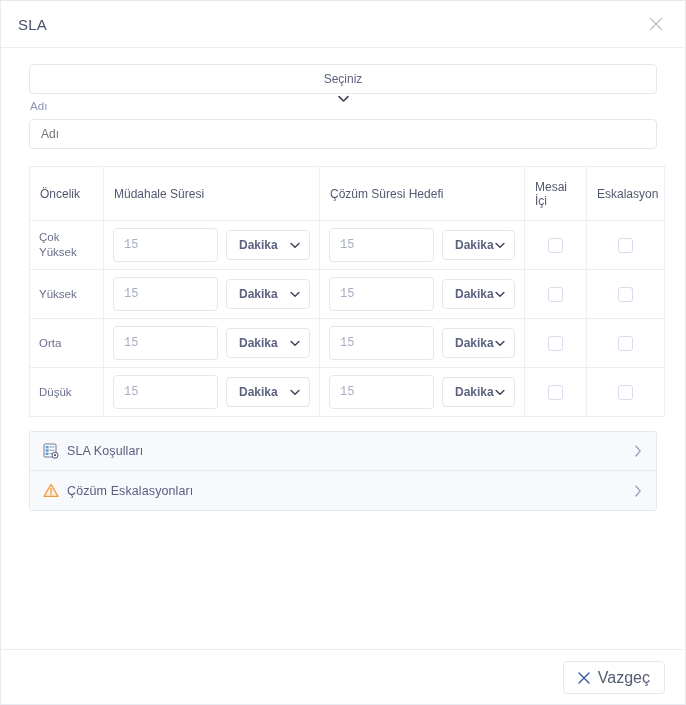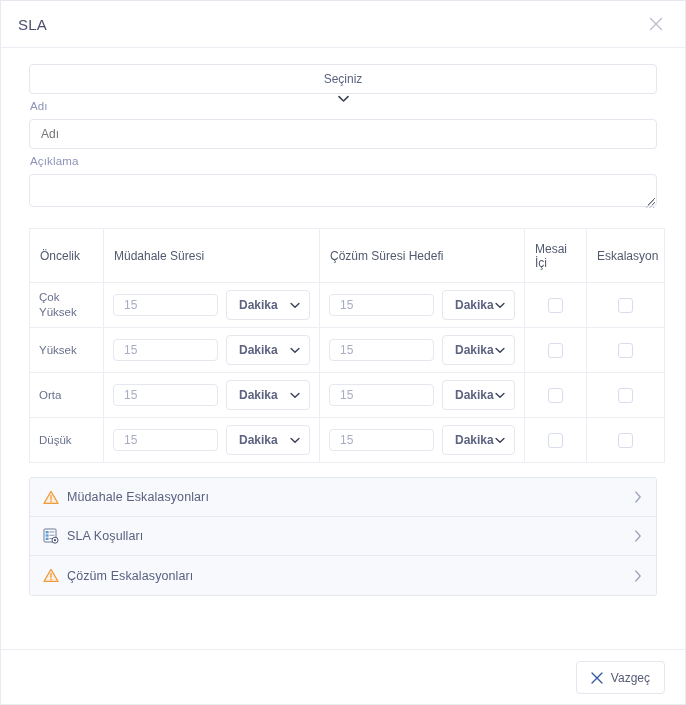--- a/index.html
+++ b/index.html
@@ -130,28 +130,29 @@
   }
   td.prio {
     font-size: 11.5px;
     color: #686f8b;
     padding-left: 10px;
     line-height: 15px;
   }
   .dur-cell { display: flex; gap: 8px; align-items: center; }
   .dur-num {
     width: 105px;
-    height: 22px;
+    height: 30px;
     border: 1px solid #e4e7ee;
     border-radius: 4px;
     font-size: 12px;
     color: #a8adc4;
-    padding: 0 10px;
+    padding: 16px 10px;
     line-height: 28px;
     background:#fff;
+    font-family:Liberation Mono, monospace;
   }
   .dur-sel {
     width: 95px;
     height: 30px;
     border: 1px solid #e4e7ee;
     border-radius: 4px;
     font-size: 12px;
     color: #5c6280;
     padding: 0 8px 0 12px;
     display: flex; align-items: center;
@@ -205,21 +206,21 @@
   }
   .btn {
     height: 33px;
     min-width: 74px;
     border: 1px solid #e4e7ee;
     border-radius: 4px;
     background: #fff;
     display: flex; align-items: center; justify-content: center;
     gap: 7px;
     padding: 0 14px;
-    font-size: 12px;
+    font-size: 16px;
     color: #555b74;
     cursor: pointer;
   }
   .btn .bico { width: 13px; height: 13px; display:flex; align-items:center; justify-content:center; }
   .bottom-edge {
     position:absolute; left:0; right:0; bottom:0; height:1px; background:#e9ebf1;
   }
 </style>
 </head>
 <body>
@@ -246,29 +247,20 @@
           </svg>
         </span>
       </div>
     </div>
 
     <div class="field">
       <label class="field-label">Adı</label>
       <input class="text-input" type="text" placeholder="Adı" style="">
     </div>
 
-    <div class="field">
-      <label class="field-label">Açıklama</label>
-      <div class="ta-wrap">
-        <textarea class="textarea-input" placeholder="" style=""></textarea>
-        <svg class="ta-handle" viewBox="0 0 10 10" aria-hidden="true">
-          <path d="M9 1 L1 9 M9 4.5 L4.5 9 M9 8 L8 9" stroke="#9aa0b4" stroke-width="0.8"></path>
-        </svg>
-      </div>
-    </div>
 
     <div class="sla-table-wrap">
       <table class="sla-table">
         <thead>
           <tr>
             <th class="col-oncelik">Öncelik</th>
             <th class="col-mudahale">Müdahale Süresi</th>
             <th class="col-cozum">Çözüm Süresi Hedefi</th>
             <th class="col-mesai">Mesai İçi</th>
             <th class="col-esk">Eskalasyon</th>
@@ -397,35 +389,20 @@
                 </div>
               </td>
               <td class="ck"><span class="cbox"></span></td>
               <td class="ck"><span class="cbox"></span></td>
             </tr>
           </tbody>
       </table>
     </div>
 
     <div class="acc-wrap" id="acc-wrap">
-        <div class="acc-row">
-          <span class="acc-ico">
-            <svg width="16" height="15" viewBox="0 0 16 15" aria-hidden="true">
-              <path d="M8 1.4 L15 13.4 L1 13.4 Z" fill="#fdf0e0" stroke="#ef9a3c" stroke-width="1.2" stroke-linejoin="round"></path>
-              <path d="M8 5.4 L8 9.4" stroke="#ef9a3c" stroke-width="1.3" stroke-linecap="round"></path>
-              <circle cx="8" cy="11.4" r="0.85" fill="#ef9a3c"></circle>
-            </svg>
-          </span>
-          <span class="acc-label">Müdahale Eskalasyonları</span>
-          <span class="acc-chev">
-            <svg width="8" height="12" viewBox="0 0 8 12" aria-hidden="true">
-              <path d="M1.8 1 L6.2 6 L1.8 11" stroke="#9aa0bb" stroke-width="1.2" fill="none" stroke-linecap="round" stroke-linejoin="round"></path>
-            </svg>
-          </span>
-        </div>
         <div class="acc-row">
           <span class="acc-ico">
             <svg width="16" height="16" viewBox="0 0 16 16" aria-hidden="true">
               <rect x="1" y="1" width="12" height="13" rx="1" fill="#ffffff" stroke="#6c7796" stroke-width="1"></rect>
               <rect x="2.6" y="3" width="3" height="2.4" fill="#5b9fd6"></rect>
               <rect x="2.6" y="6.3" width="3" height="2.4" fill="#5b9fd6"></rect>
               <rect x="2.6" y="9.6" width="3" height="2.4" fill="#5b9fd6"></rect>
               <rect x="6.4" y="3.4" width="5" height="1.1" fill="#8f99b4"></rect>
               <rect x="6.4" y="6.7" width="5" height="1.1" fill="#8f99b4"></rect>
               <rect x="6.4" y="10" width="3.3" height="1.1" fill="#8f99b4"></rect>

